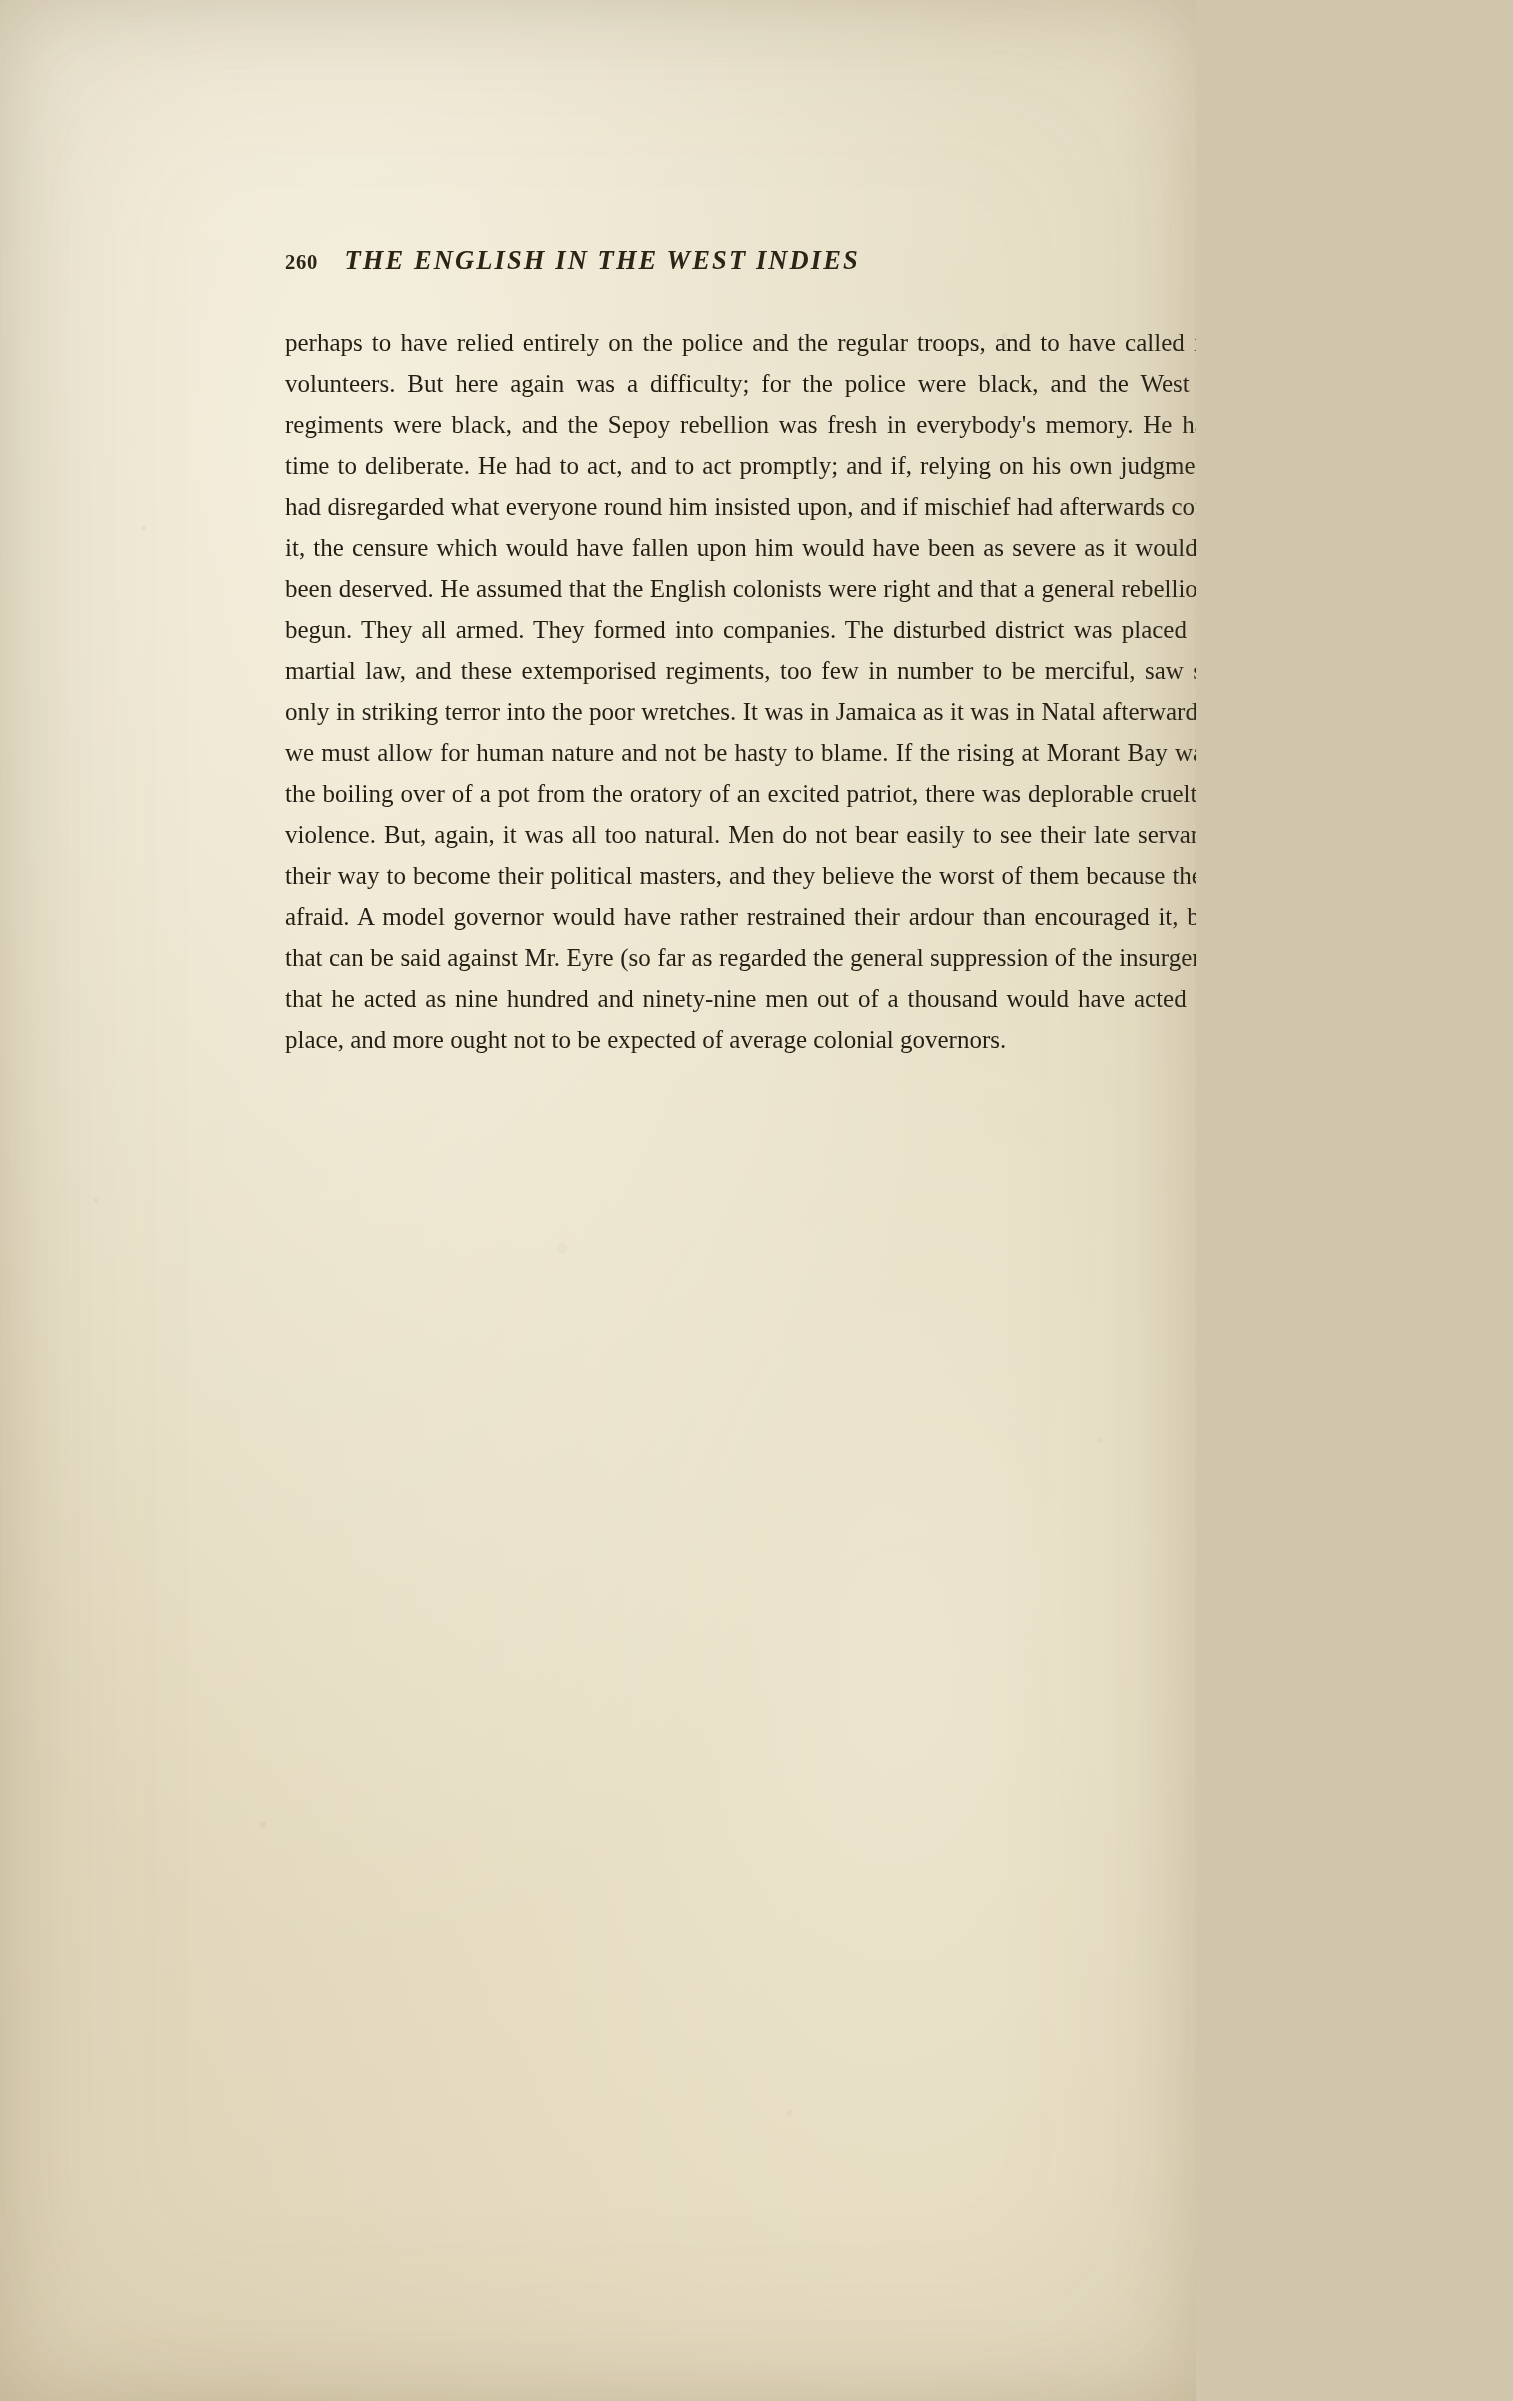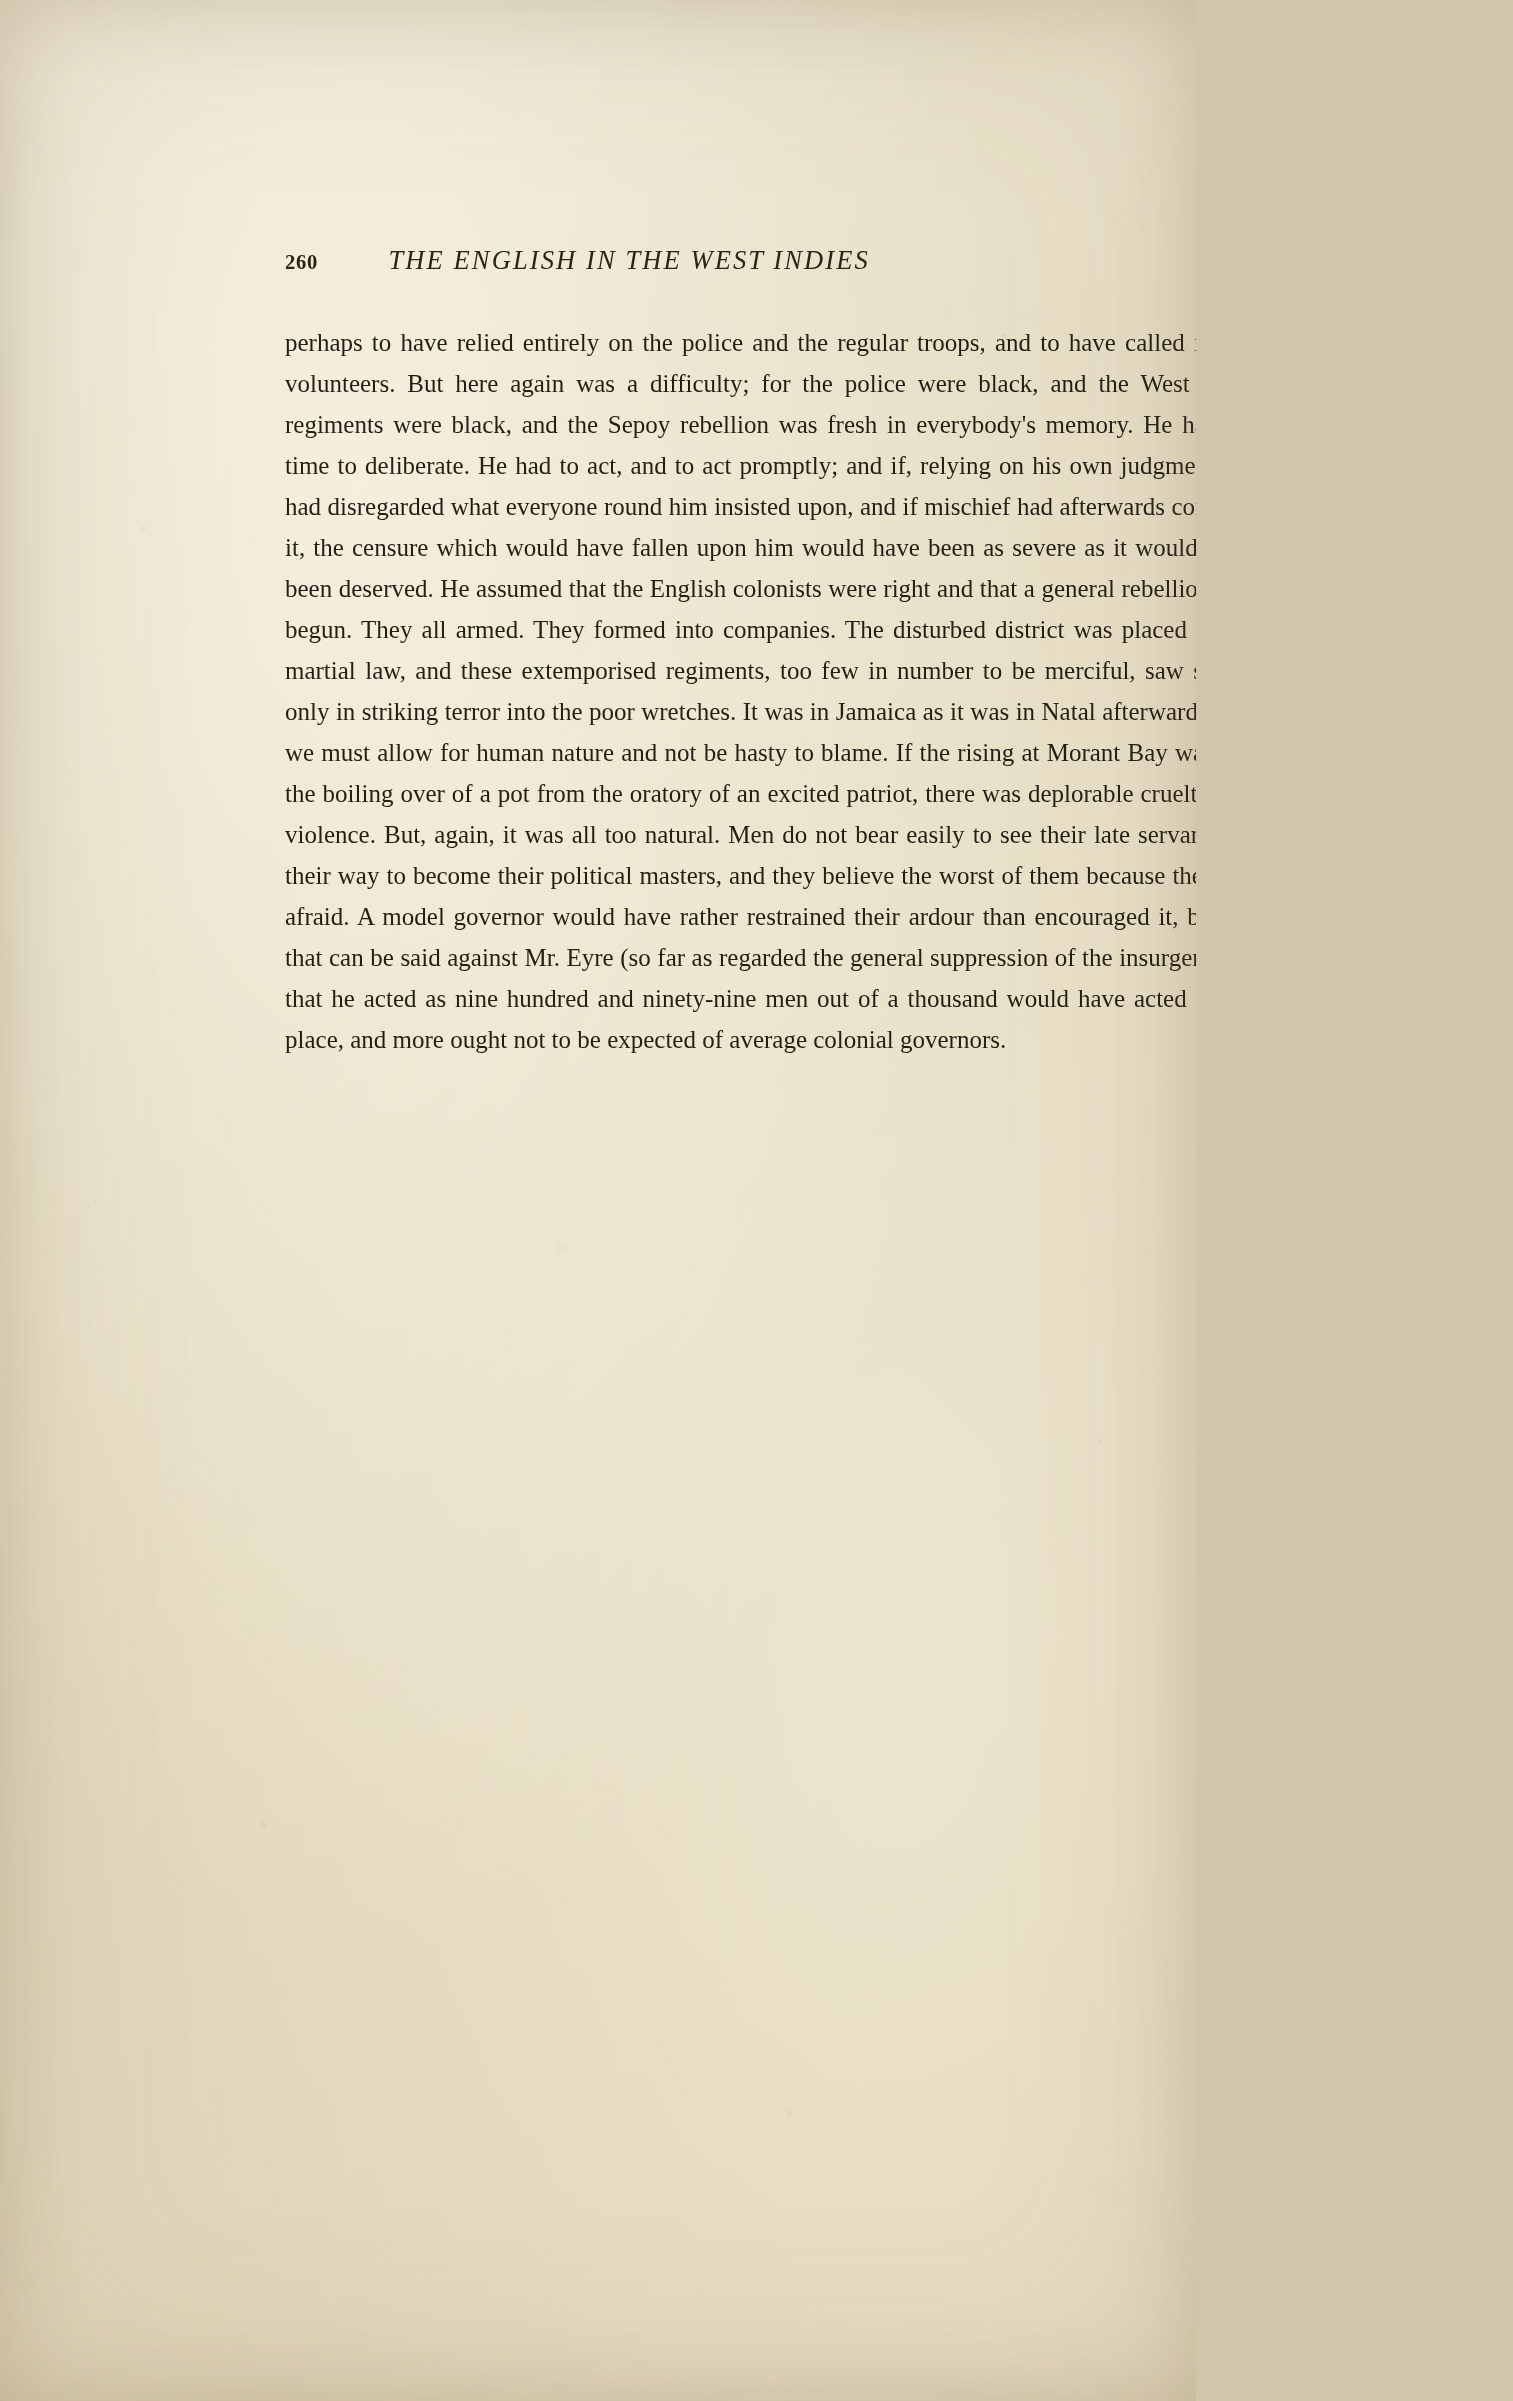--- a/index.html
+++ b/index.html
@@ -59,24 +59,23 @@
     color: #2b2417;
   }
   .folio {
     font-size: 20.6px;
     letter-spacing: 0.7px;
     margin-right: 26.5px;
     font-weight: 700;
   }
   .head-title {
     font-style: italic;
-    font-weight: 400;
+    font-weight: 700;
     font-size: 26.5px;
     letter-spacing: 2.1px;
-    margin-left: 44px;
   }
   .body-text {
     color: #241f15;
     font-size: 25px;
     line-height: 41px;
     text-align: justify;
     text-justify: inter-word;
   }
   .body-text p {
     margin: 0;

